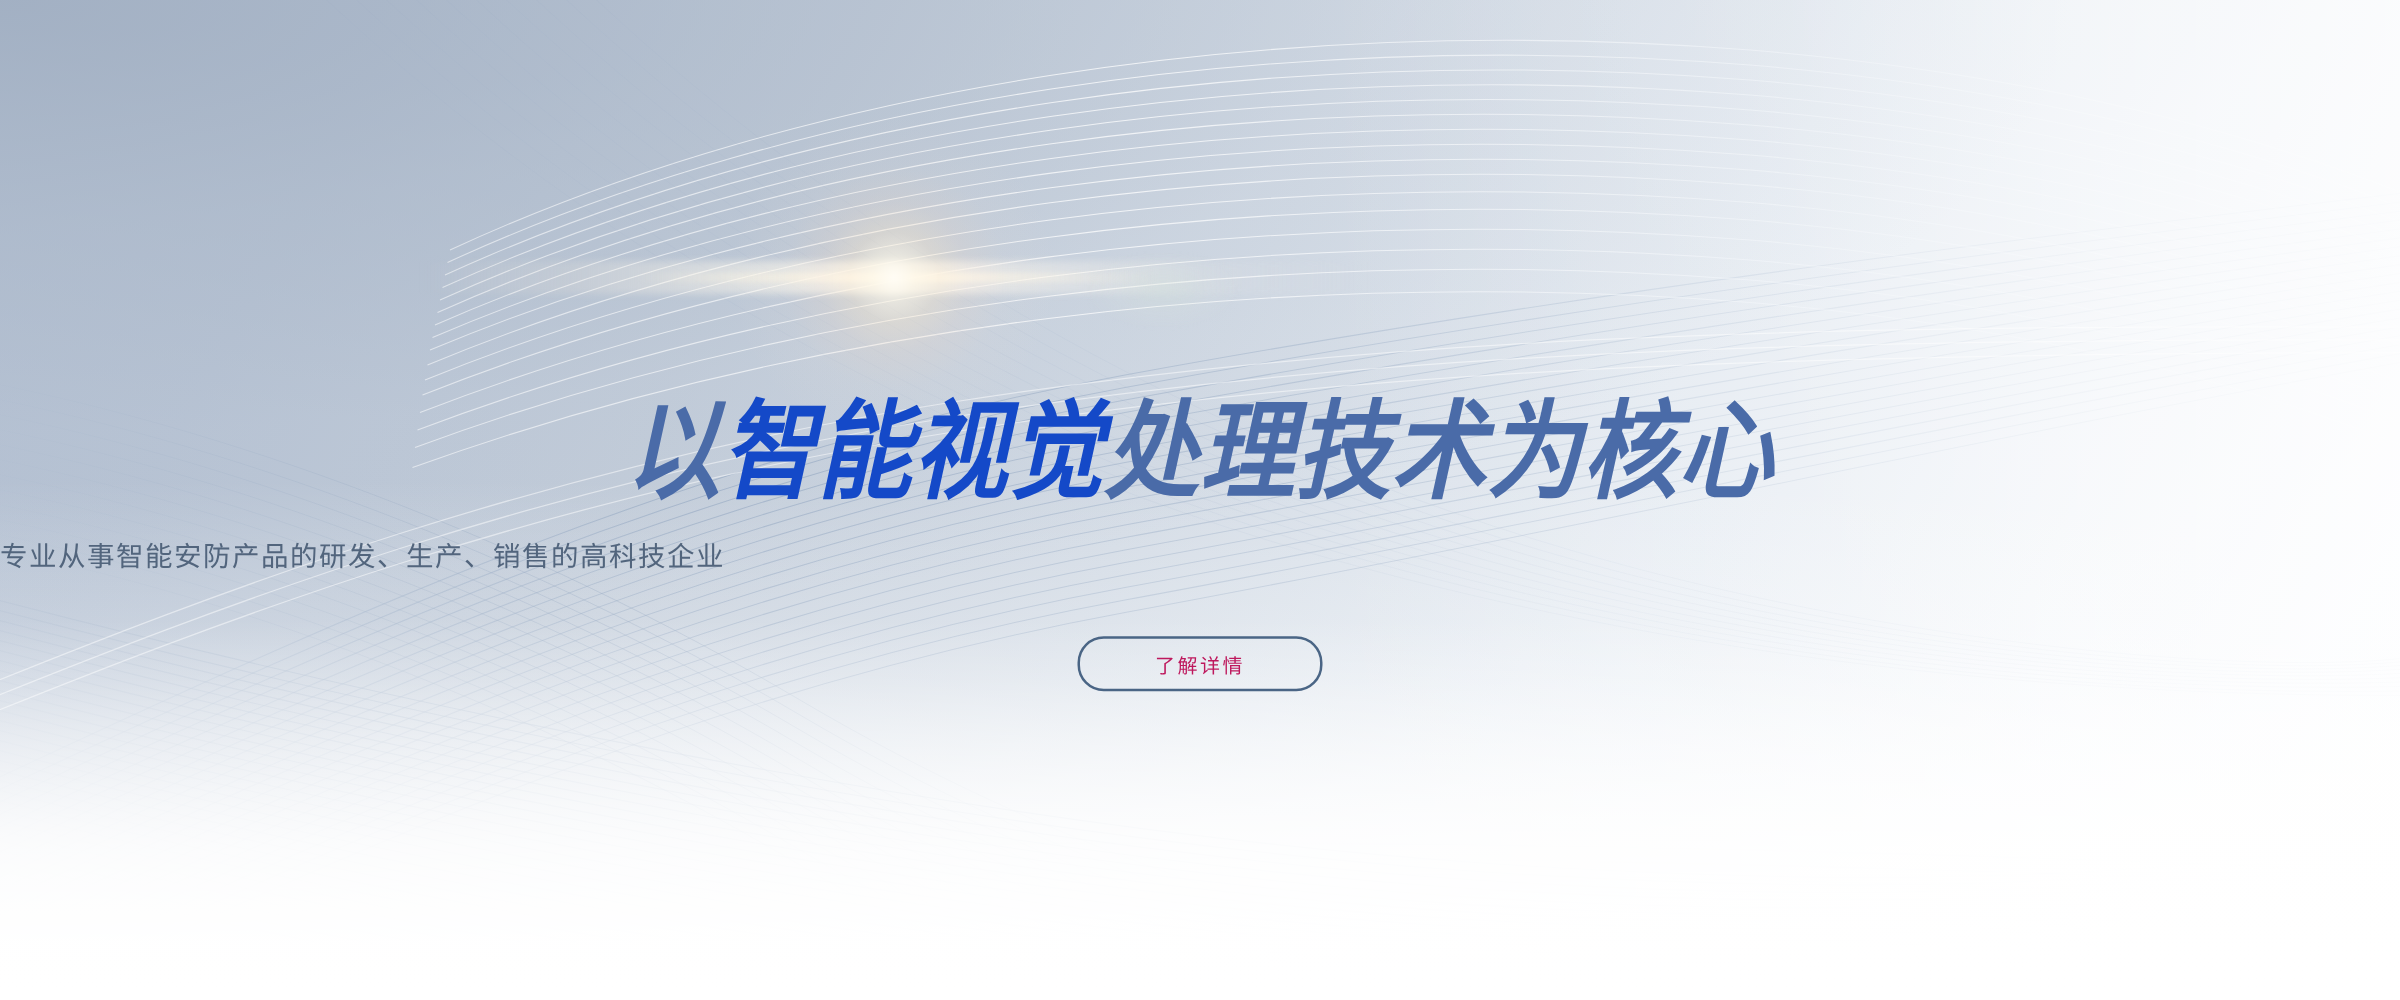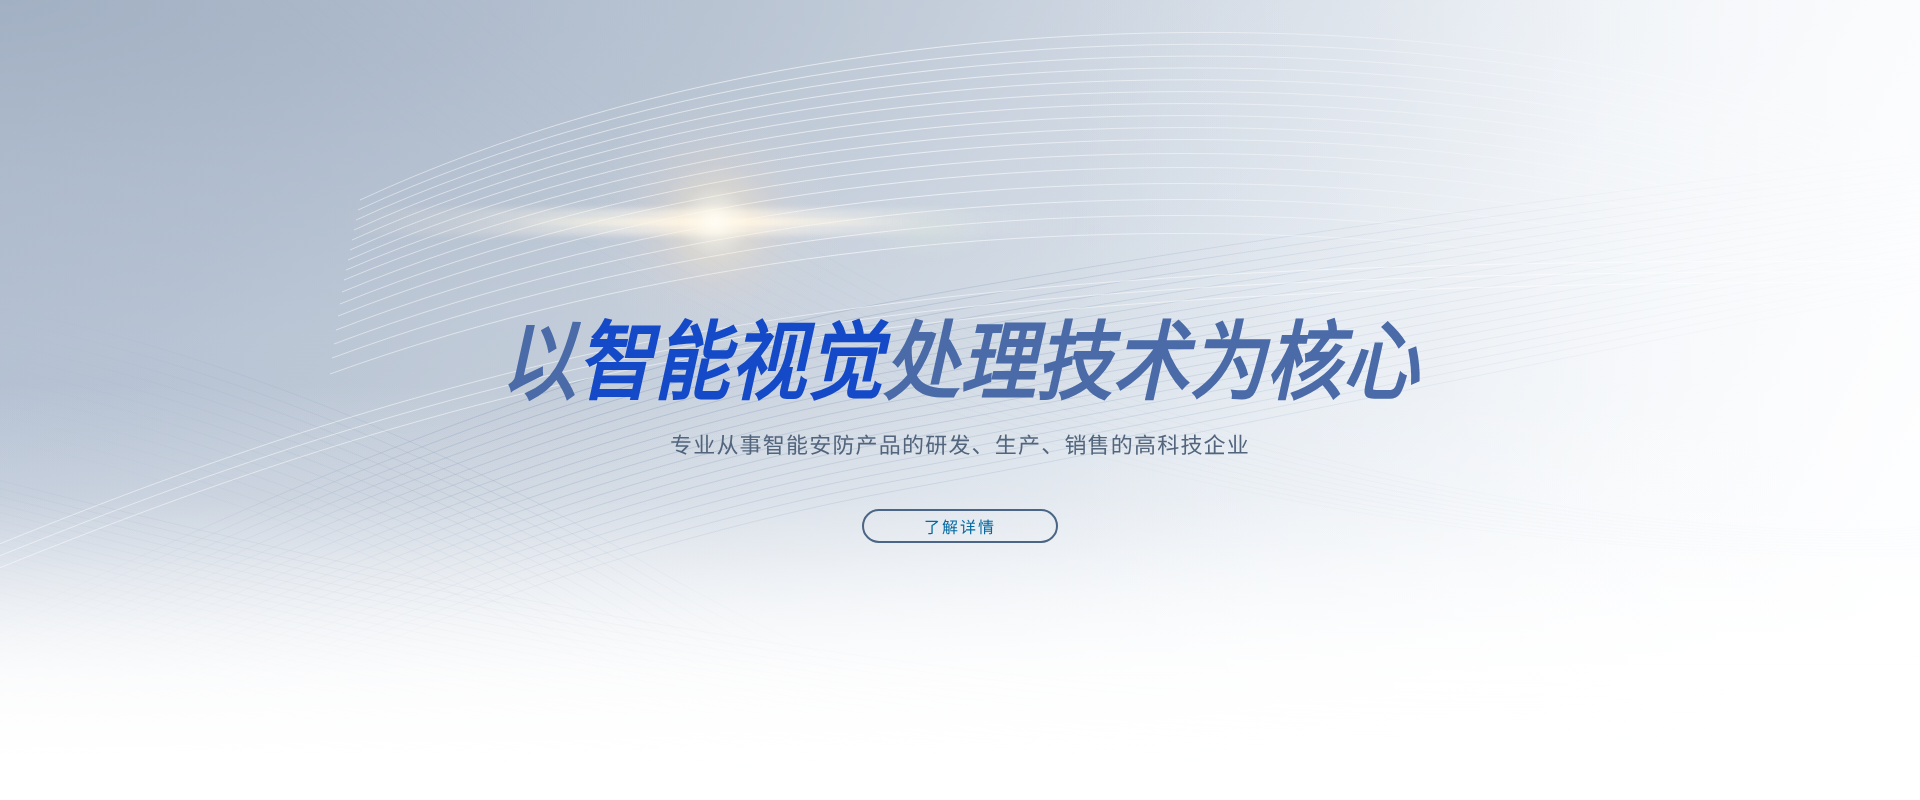--- a/index.html
+++ b/index.html
@@ -174,21 +174,20 @@
     display: inline;
   }
   .headline .seg-muted { color: #4a6ba8; }
   .headline .seg-accent { color: #1449c8; }
 
   .subtitle {
     position: absolute;
     top: 409px;
     left: 0;
     width: 1920px;
-    text-align: center;
     font-size: 22px;
     line-height: 30px;
     font-weight: 400;
     color: #52657d;
     letter-spacing: 1.2px;
     white-space: nowrap;
   }
 
   .cta-wrap {
     position: absolute;
@@ -196,26 +195,26 @@
     left: 0;
     width: 1920px;
     display: flex;
     justify-content: center;
   }
   .cta-button {
     display: inline-flex;
     align-items: center;
     justify-content: center;
     width: 196px;
-    height: 34px;
+    height: 44px;
     box-sizing: border-box;
     border: 2px solid #4a6585;
     border-radius: 21px;
     background: transparent;
-    color: #0369a1;
+    color: #be185d;
     font-family: "Liberation Sans", "DejaVu Sans", sans-serif;
     font-size: 16px;
     letter-spacing: 2px;
     cursor: pointer;
     padding: 0;
   }
 </style>
 </head>
 <body>
 

